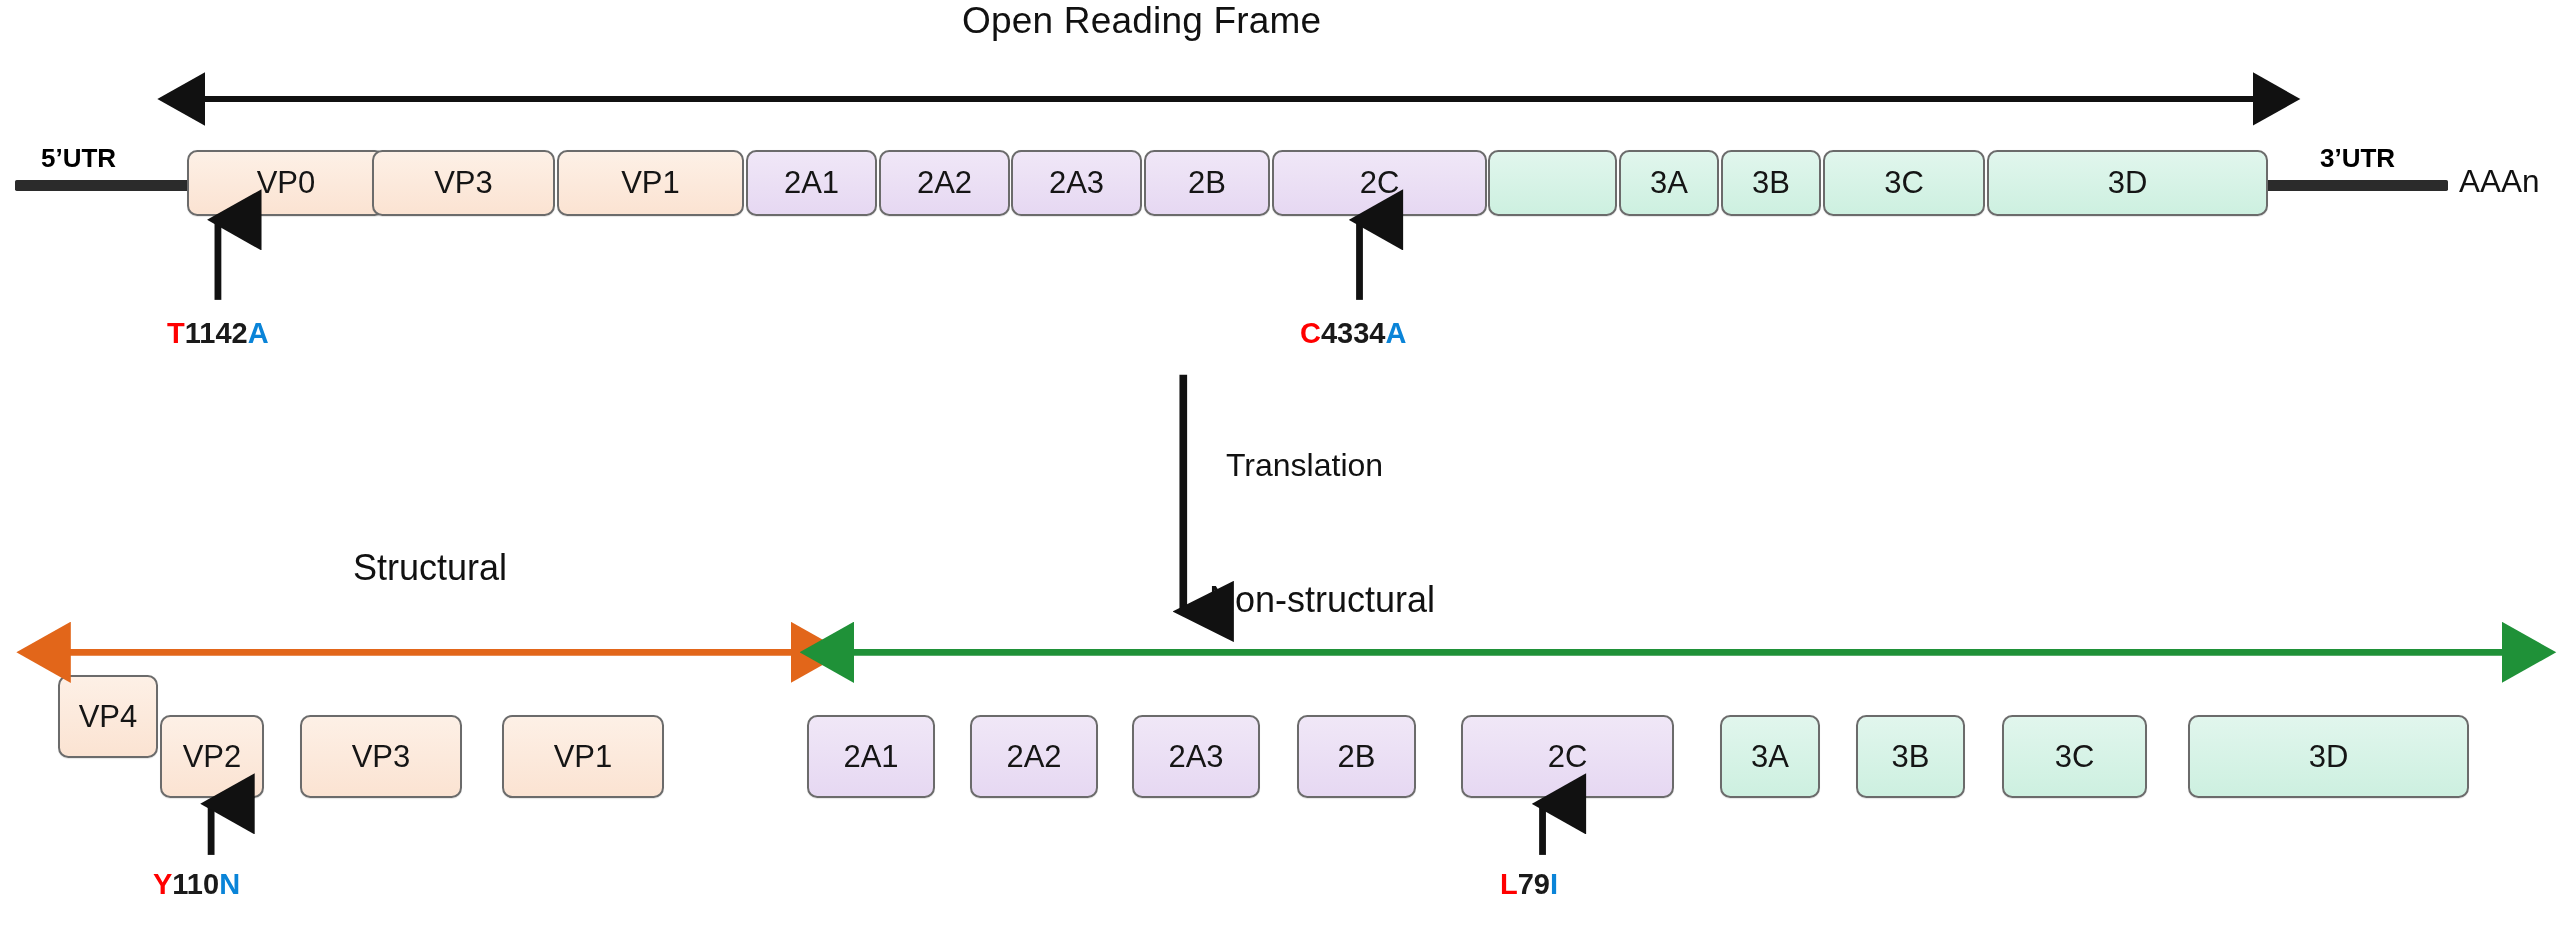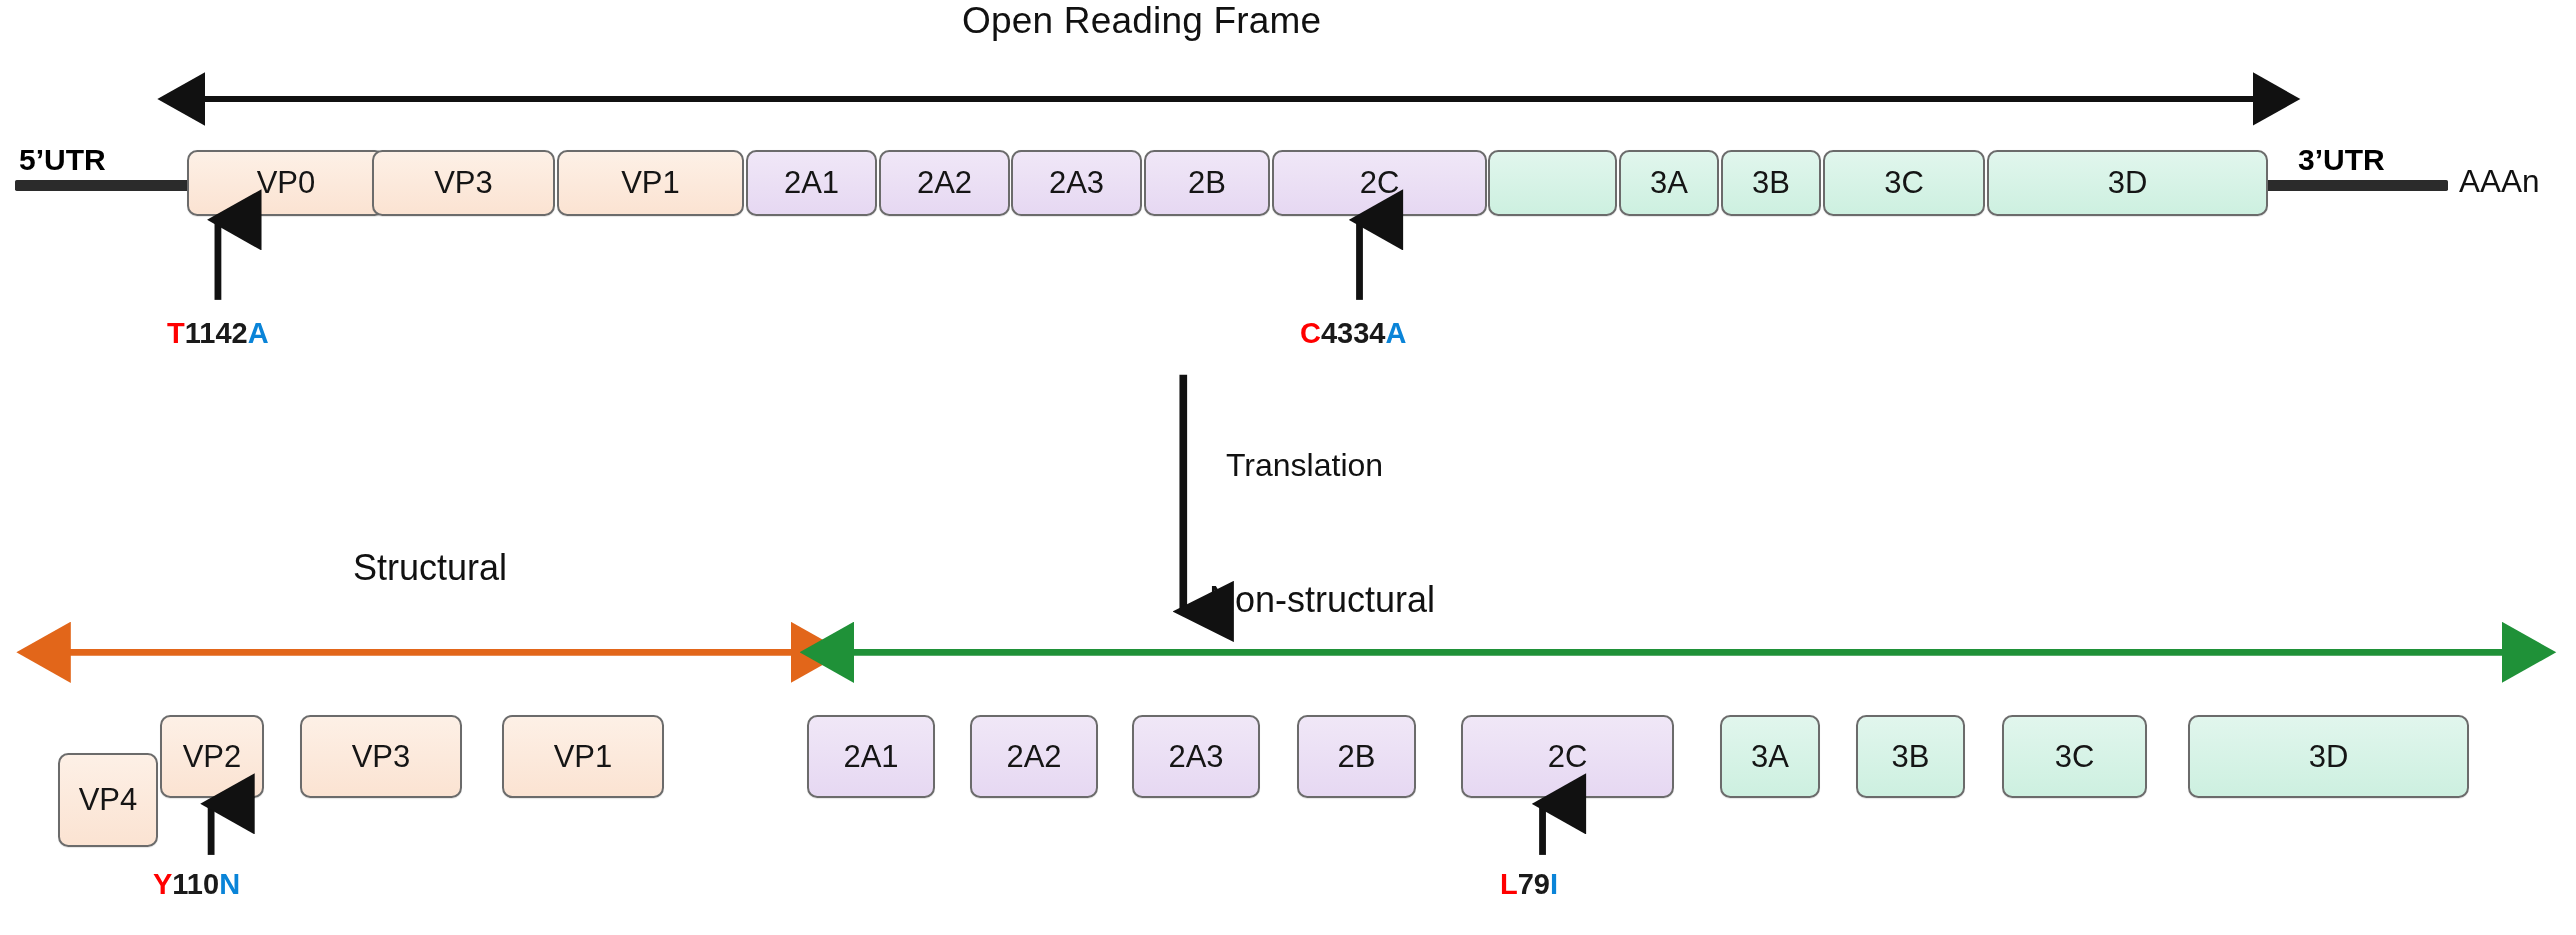--- a/index.html
+++ b/index.html
@@ -20,24 +20,25 @@
 
   
   .ttl {
     font-size: 37px;
     color: #111111;
     white-space: nowrap;
     letter-spacing: 0.2px;
     text-align: right;
   }
   .utr-label {
-    font-size: 30px;
+    font-size: 26px;
     font-weight: bold;
     color: #000000;
     white-space: nowrap;
+    margin-left: 22px;
   }
   .aaan {
     font-size: 31.5px;
     color: #111111;
     white-space: nowrap;
   }
   .sec-title {
     font-size: 36px;
     color: #111111;
     white-space: nowrap;
@@ -146,21 +147,21 @@
       <div class="mut abs" style="left: 167px; top: 317px;"><span class="from">T</span><span class="pos">1142</span><span class="to">A</span></div>
       <div class="mut abs" style="left: 1300px; top: 317px; text-align: right;"><span class="from">C</span><span class="pos">4334</span><span class="to">A</span></div>
     </div>
 
   <div class="translation-label abs" style="left:1226px; top:447px;">Translation</div>
 
   <div class="sec-title abs" style="left:353px; top:547px;">Structural</div>
   <div class="sec-title abs" style="left:1209px; top:579px;">Non-structural</div>
 
   <div id="protein-boxes">
-      <div class="box peach" style="left: 58px; top: 753px; width: 100px; height: 94px; text-align: center;">
+      <div class="box peach" style="left: 58px; top: 675px; width: 100px; height: 83px; text-align: center;">
         <span>VP4</span>
       </div>
       <div class="box peach" style="left: 160px; top: 715px; width: 104px; height: 83px; text-align: right;">
         <span>VP2</span>
       </div>
       <div class="box peach" style="left: 300px; top: 715px; width: 162px; height: 83px;">
         <span>VP3</span>
       </div>
       <div class="box peach" style="left: 502px; top: 715px; width: 162px; height: 83px;">
         <span>VP1</span>

